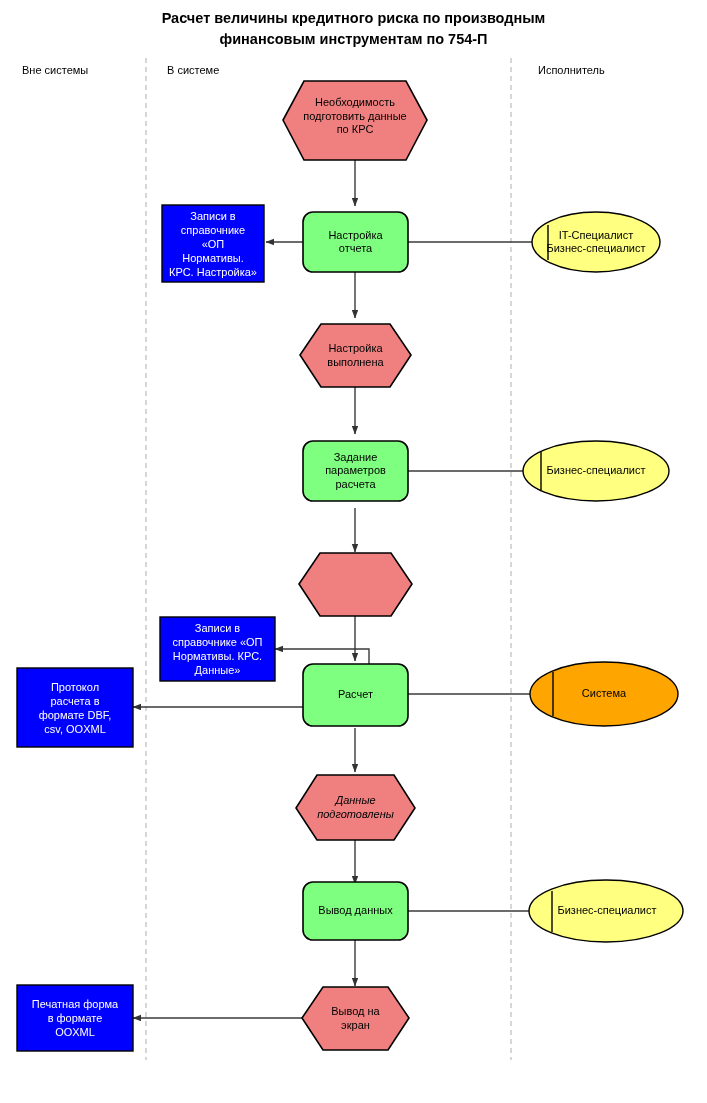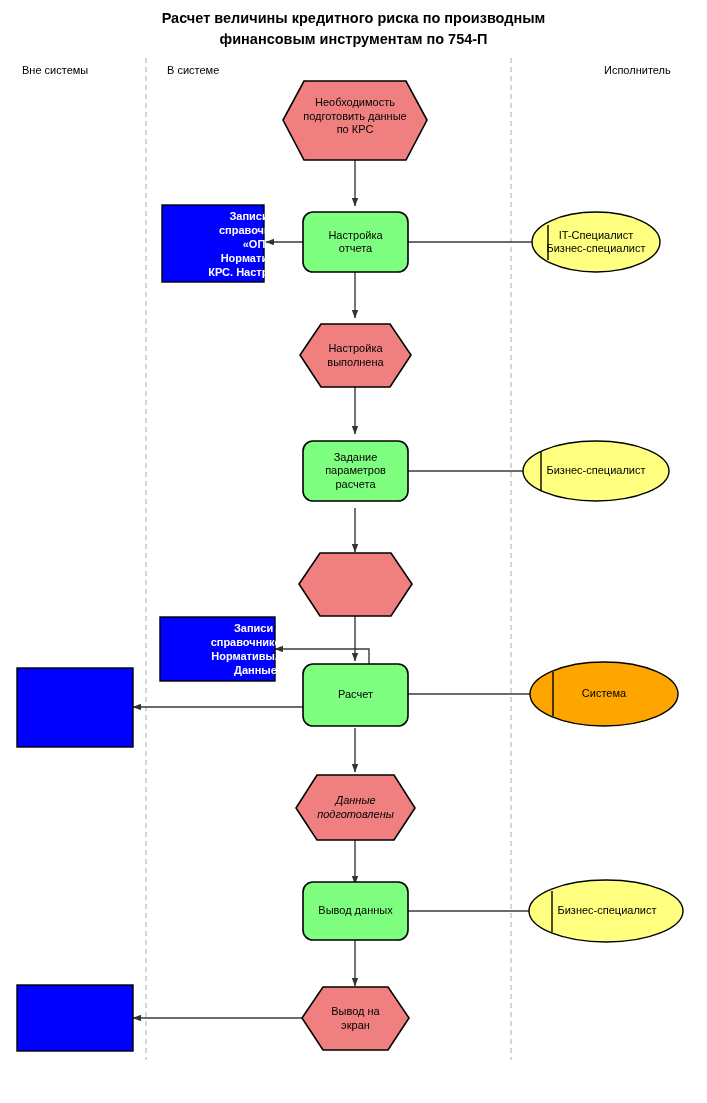--- a/index.html
+++ b/index.html
@@ -50,35 +50,35 @@
     display: flex;
     align-items: center;
     justify-content: center;
     text-align: center;
     pointer-events: none;
     line-height: 13.5px;
   }
   .lbl-proc   { font-size: 11px; color: #000; }
   .lbl-event  { font-size: 11px; color: #000; }
   .lbl-actor  { font-size: 11px; color: #000; }
-  .lbl-data   { font-size: 11px; color: #ffffff; font-weight: bold; line-height: 14px; margin-left: 41px; }
+  .lbl-data   { font-size: 11px; color: #ffffff; font-weight: normal; line-height: 14px; }
 </style>
 </head>
 <body>
 
 <div id="diagram-root">
 
   <div class="title">
     <div>Расчет величины кредитного риска по производным</div>
     <div>финансовым инструментам по 754-П</div>
   </div>
 
   <div class="lane-header" style="left:22px; top:64px;">Вне системы</div>
   <div class="lane-header" style="left:167px; top:64px;">В системе</div>
-  <div class="lane-header" style="left:604px; top:64px;">Исполнитель</div>
+  <div class="lane-header" style="left:538px; top:64px;">Исполнитель</div>
 
   <svg id="svg-layer" viewBox="0 0 707 1103">
     <defs>
       <marker id="arrow" markerWidth="9" markerHeight="9" refX="8" refY="3.2" orient="auto" markerUnits="userSpaceOnUse">
         <path d="M0,0 L8.5,3.2 L0,6.4 z" fill="#333333"></path>
       </marker>
     </defs>
 
     <line x1="146" y1="58" x2="146" y2="1060" stroke="#BBBBBB" stroke-width="1.2" stroke-dasharray="5,4"></line>
     <line x1="511" y1="58" x2="511" y2="1060" stroke="#BBBBBB" stroke-width="1.2" stroke-dasharray="5,4"></line>
@@ -187,30 +187,45 @@
     </div>
   <div class="node-label lbl-actor" style="left:533px; top:456px; width:126px; height:30px;">Бизнес-специалист</div>
   <div class="node-label lbl-data" style="left:160px; top:617px; width:115px; height:64px;">
       <div>
         <div>Записи в</div>
         <div>справочнике «ОП</div>
         <div>Нормативы. КРС.</div>
         <div>Данные»</div>
       </div>
     </div>
+  <div class="node-label lbl-data" style="left:17px; top:668px; width:116px; height:79px;">
+      <div>
+        <div>Протокол</div>
+        <div>расчета в</div>
+        <div>формате DBF,</div>
+        <div>csv, OOXML</div>
+      </div>
+    </div>
   <div class="node-label lbl-proc" style="left:303px; top:664px; width:105px; height:62px;">Расчет</div>
   <div class="node-label lbl-actor" style="left:546px; top:679px; width:116px; height:30px;">Система</div>
   <div class="node-label lbl-event" style="left:296px; top:775px; width:119px; height:65px;font-style:italic;">
       <div>
         <div>Данные</div>
         <div>подготовлены</div>
       </div>
     </div>
   <div class="node-label lbl-proc" style="left:303px; top:882px; width:105px; height:58px;">Вывод данных</div>
   <div class="node-label lbl-actor" style="left:544px; top:896px; width:126px; height:30px;">Бизнес-специалист</div>
+  <div class="node-label lbl-data" style="left:17px; top:985px; width:116px; height:66px;">
+      <div>
+        <div>Печатная форма</div>
+        <div>в формате</div>
+        <div>OOXML</div>
+      </div>
+    </div>
   <div class="node-label lbl-event" style="left:302px; top:987px; width:107px; height:63px;">
       <div>
         <div>Вывод на</div>
         <div>экран</div>
       </div>
     </div>
 
 </div>
 
 </body></html>

